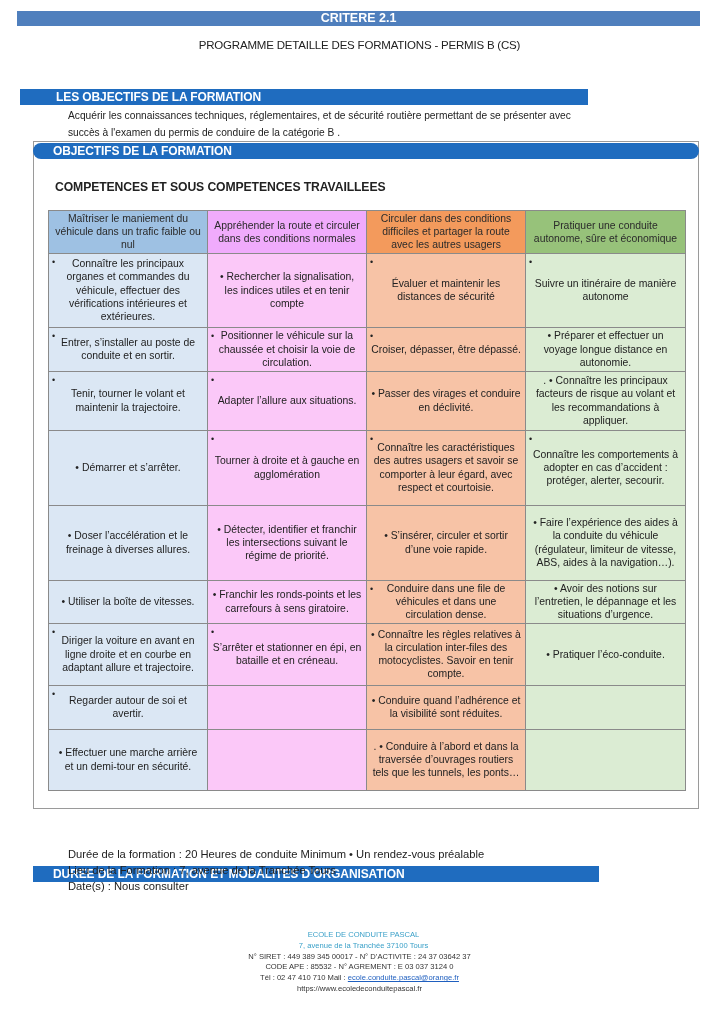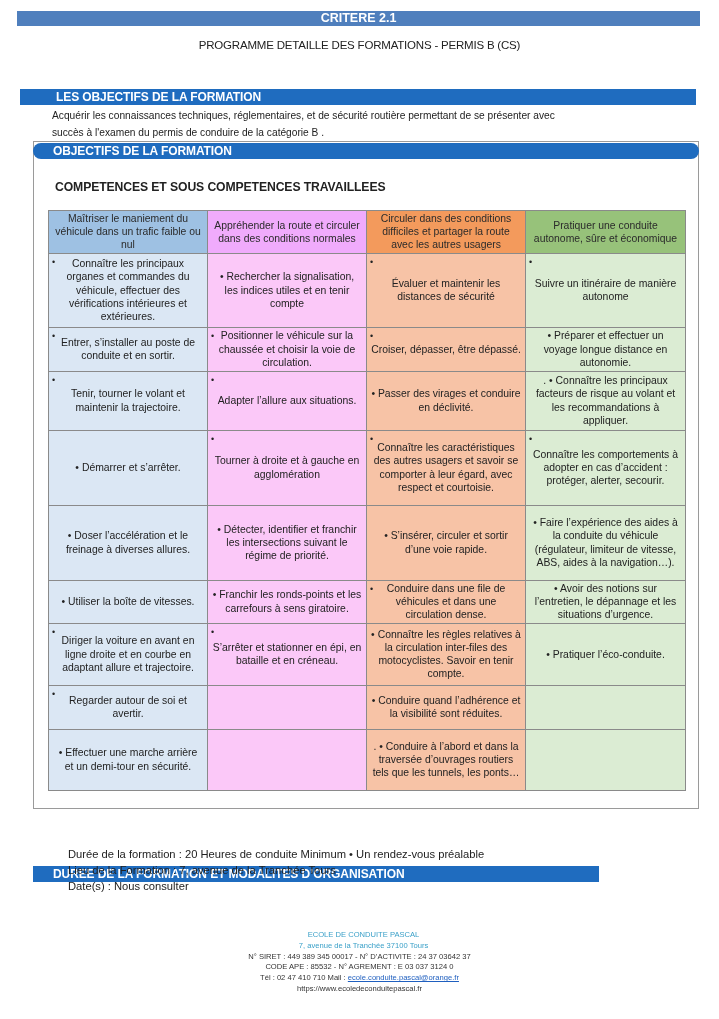--- a/index.html
+++ b/index.html
@@ -7,22 +7,22 @@
          font-family: "Liberation Sans", sans-serif; color: #222; }
   .abs { position: absolute; }
 
   .critere-bar { left: 17px; top: 11px; width: 683px; height: 15px; background: #4f7fbd;
                  color: #fff; font-weight: bold; font-size: 12.5px; text-align: center; line-height: 15px; }
   .prog-title { left: 0; top: 39px; width: 719px; text-align: center; font-size: 11.5px; color: #222;
                 letter-spacing: -0.2px; }
 
   .sec-bar { background: #1f6cbf; color: #fff; font-weight: bold; font-size: 12px; line-height: 16px;
              padding-left: 36px; box-sizing: border-box; height: 16px; letter-spacing: -0.1px; }
-  .sec1 { left: 20px; top: 89px; width: 676px; padding-left: 36px; }
-  .intro { left: 52px; top: 107px; width: 620px; font-size: 10.2px; line-height: 17px; color: #222; }
+  .sec1 { left: 20px; top: 89px; width: 568px; padding-left: 36px; }
+  .intro { left: 68px; top: 107px; width: 620px; font-size: 10.2px; line-height: 17px; color: #222; }
 
   .box { left: 33px; top: 141px; width: 666px; height: 668px; border: 1px solid #9a9a9a;
          box-sizing: border-box; background: #fff; }
   .sec2 { left: 33px; top: 143px; width: 666px; padding-left: 20px; border-radius: 8px; }
   .comp-title { left: 55px; top: 180px; font-size: 12.2px; font-weight: bold; color: #222; letter-spacing: -0.1px; }
 
   table.grid { position: absolute; left: 48px; top: 210px; width: 637px; border-collapse: collapse;
                table-layout: fixed; }
   table.grid td, table.grid th { border: 1px solid #8a8a8a; font-size: 10.4px; line-height: 13.2px;
                text-align: center; vertical-align: middle; padding: 1px 4px; font-weight: normal; color: #222;

